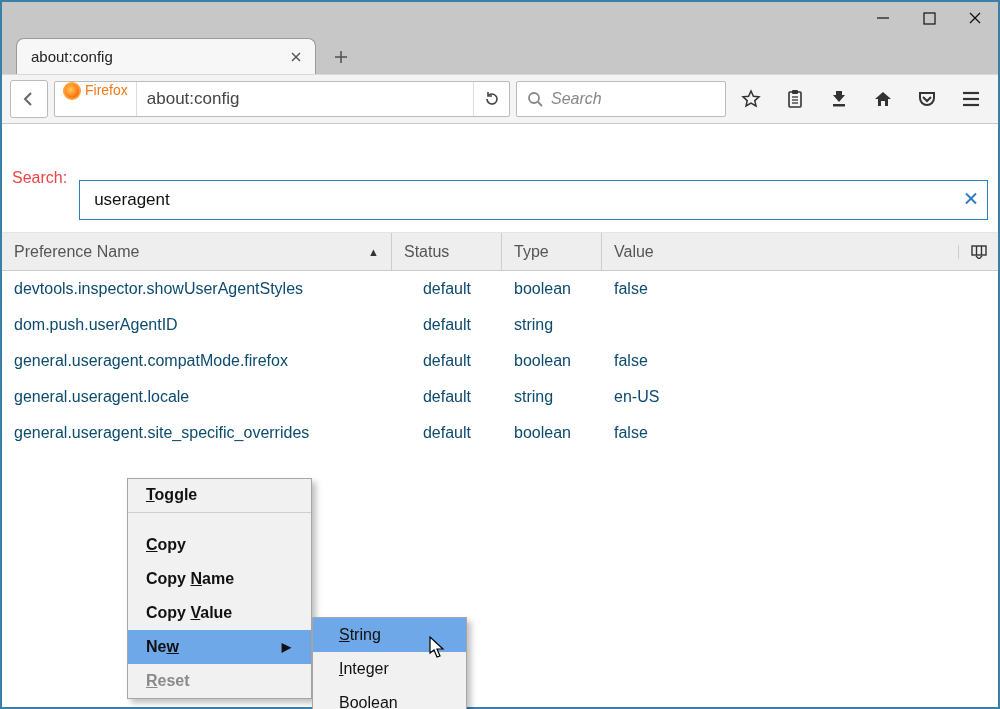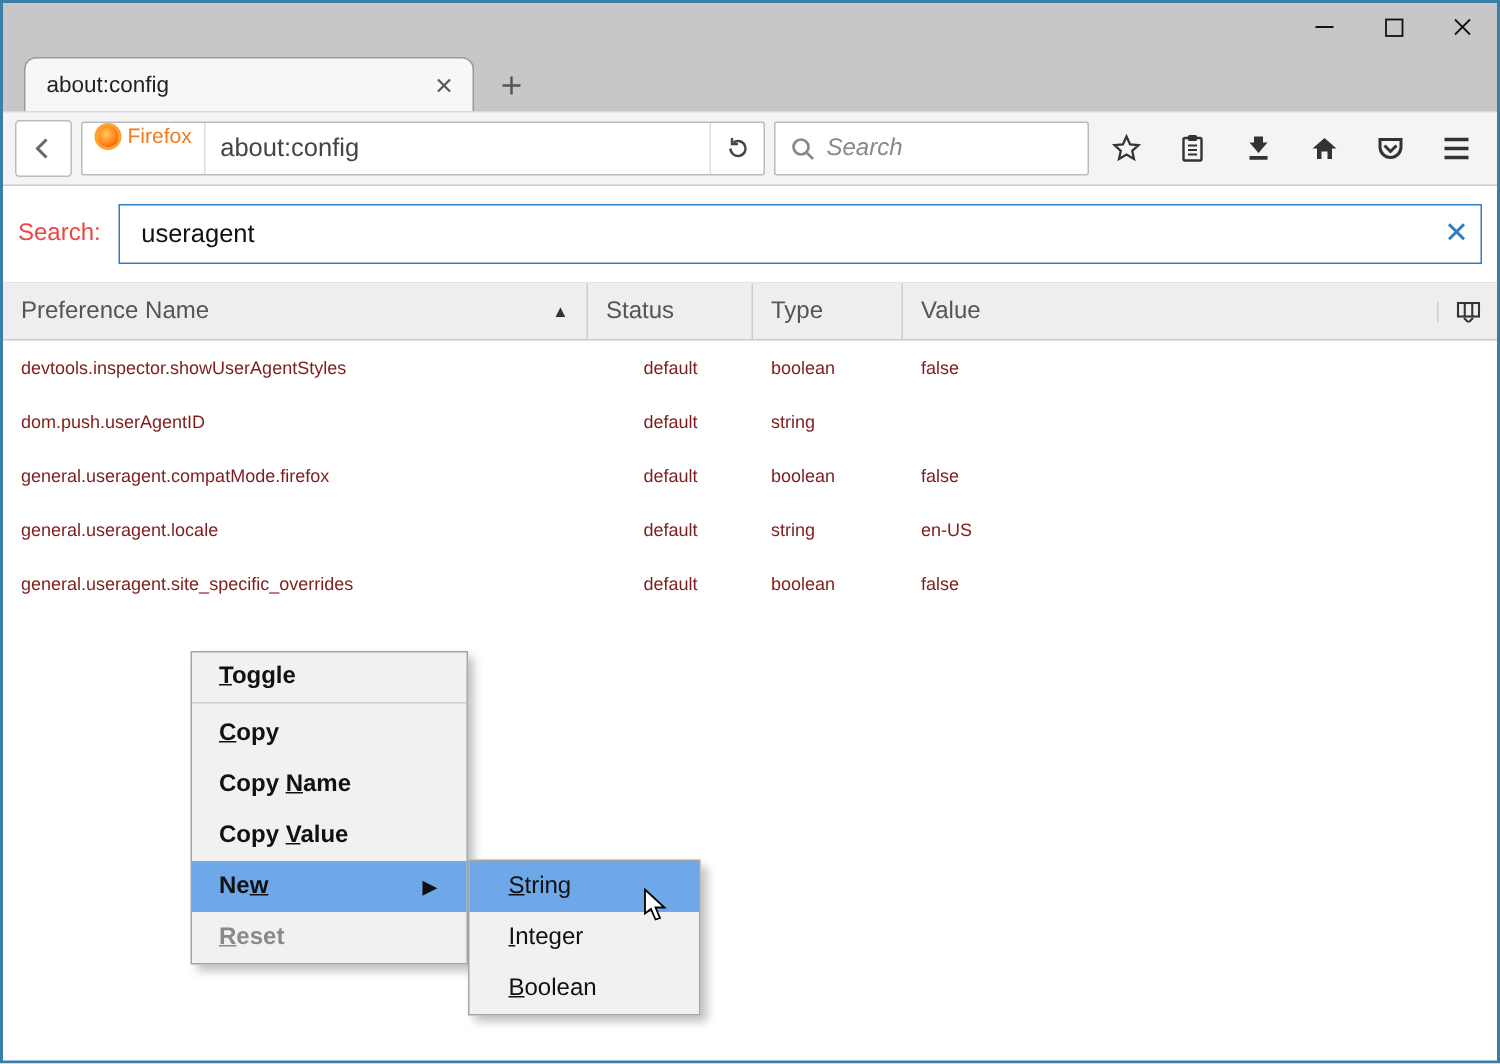--- a/index.html
+++ b/index.html
@@ -23,44 +23,44 @@
   .fxident { display:flex; align-items:flex-start; gap:4px; padding:0 8px; border-right:1px solid #ddd; height:100%; }
   .fxlogo { width:18px; height:18px; border-radius:50%; background: radial-gradient(circle at 40% 40%, #ffcc55, #ff7a1a 60%, #d94c00 90%); border:2px solid #ffa033; }
   .fxtext { color:#f27a1a; font-size:14px; }
   .urltext { padding:0 10px; font-size:17px; color:#444; flex:1; }
   .reloadcell { width:36px; height:100%; border-left:1px solid #ddd; display:flex; align-items:center; justify-content:center; }
   .searchbox { width:210px; height:36px; border:1px solid #bbb; background:#fff; display:flex; align-items:center; padding:0 10px; gap:8px; border-radius:2px; }
   .searchbox .ph { color:#888; font-style:italic; font-size:16px; }
   
   .cfgsearch { display:flex; align-items:center; padding:12px 10px; gap:12px; border-bottom:1px solid #e4e4e4; }
   .cfgsearch label { font-size:16px; color:#ef4444; }
-  .cfginput { flex:1; position:relative; }
+  .cfginput { flex:1; position:relative;margin-top:44px; }
   .cfginput input { width:100%; height:40px; border:1px solid #2f7cc0; padding:0 40px 0 14px; font-size:17px; color:#111; outline:none; }
   .clearx { position:absolute; right:10px; top:50%; transform:translateY(-50%); color:#2f7cc0; font-size:18px; }
   
   .gridhead { display:flex; background:#eeeeee; border-bottom:1px solid #ccc; height:38px; align-items:center; color:#555; font-size:16px; }
   .ghcell { padding:0 12px; border-right:1px solid #ccc; height:100%; display:flex; align-items:center; gap:6px; }
   .gh-name { flex:0 0 390px; justify-content:space-between; }
   .gh-status { flex:0 0 110px; }
   .gh-type { flex:0 0 100px; }
   .gh-value { flex:1; border-right:none; }
   .gh-settings { flex:0 0 40px; border-left:1px solid #ccc; display:flex; align-items:center; justify-content:center; }
   .sortarrow { font-size:11px; color:#333; }
   
   .rows { position:relative; flex:1; }
-  .row { display:flex; height:36px; align-items:center; font-size:12px; color:#7f1d1d; }
+  .row { display:flex; height:36px; align-items:center; font-size:16px; color:#0c4a6e; }
   .rc-name { flex:0 0 390px; padding:0 12px; }
   .rc-status { flex:0 0 110px; padding:0 12px; text-align:center; }
   .rc-type { flex:0 0 100px; padding:0 12px; }
   .rc-value { flex:1; padding:0 12px; }
   
   .ctxmenu { position:absolute; background:#f1f1f1; border:1px solid #a6a6a6; box-shadow:4px 4px 6px rgba(0,0,0,.25); font-size:16px; color:#111; }
   .ctxmenu .item { padding:6px 20px 6px 18px; display:flex; align-items:center; height:34px; white-space:nowrap;font-weight:bold; }
   .ctxmenu .item.disabled { color:#8a8a8a; }
-  .ctxmenu .item.toggle { font-weight:600; border-bottom:1px solid #cfcfcf; margin-bottom:3px; padding-bottom:8px; }
+  .ctxmenu .item.toggle { font-weight:600; border-bottom:1px solid #cfcfcf; margin-bottom:15px; padding-bottom:8px; }
   .ctxmenu .item.sel { background:#6fa8e8; }
   .ctxmenu .item .arrow { margin-left:auto; font-size:12px; }
   .ul { text-decoration:underline; }
   .submenu { position:absolute; background:#f1f1f1; border:1px solid #a6a6a6; box-shadow:4px 4px 6px rgba(0,0,0,.25); font-size:16px; color:#111; }
   .submenu .item { padding:6px 48px 6px 26px; height:34px; display:flex; align-items:center; }
   .submenu .item.sel { background:#6fa8e8; }
   .cursor { position:absolute; width:18px; height:24px; }
 </style>
 </head>
 <body>

